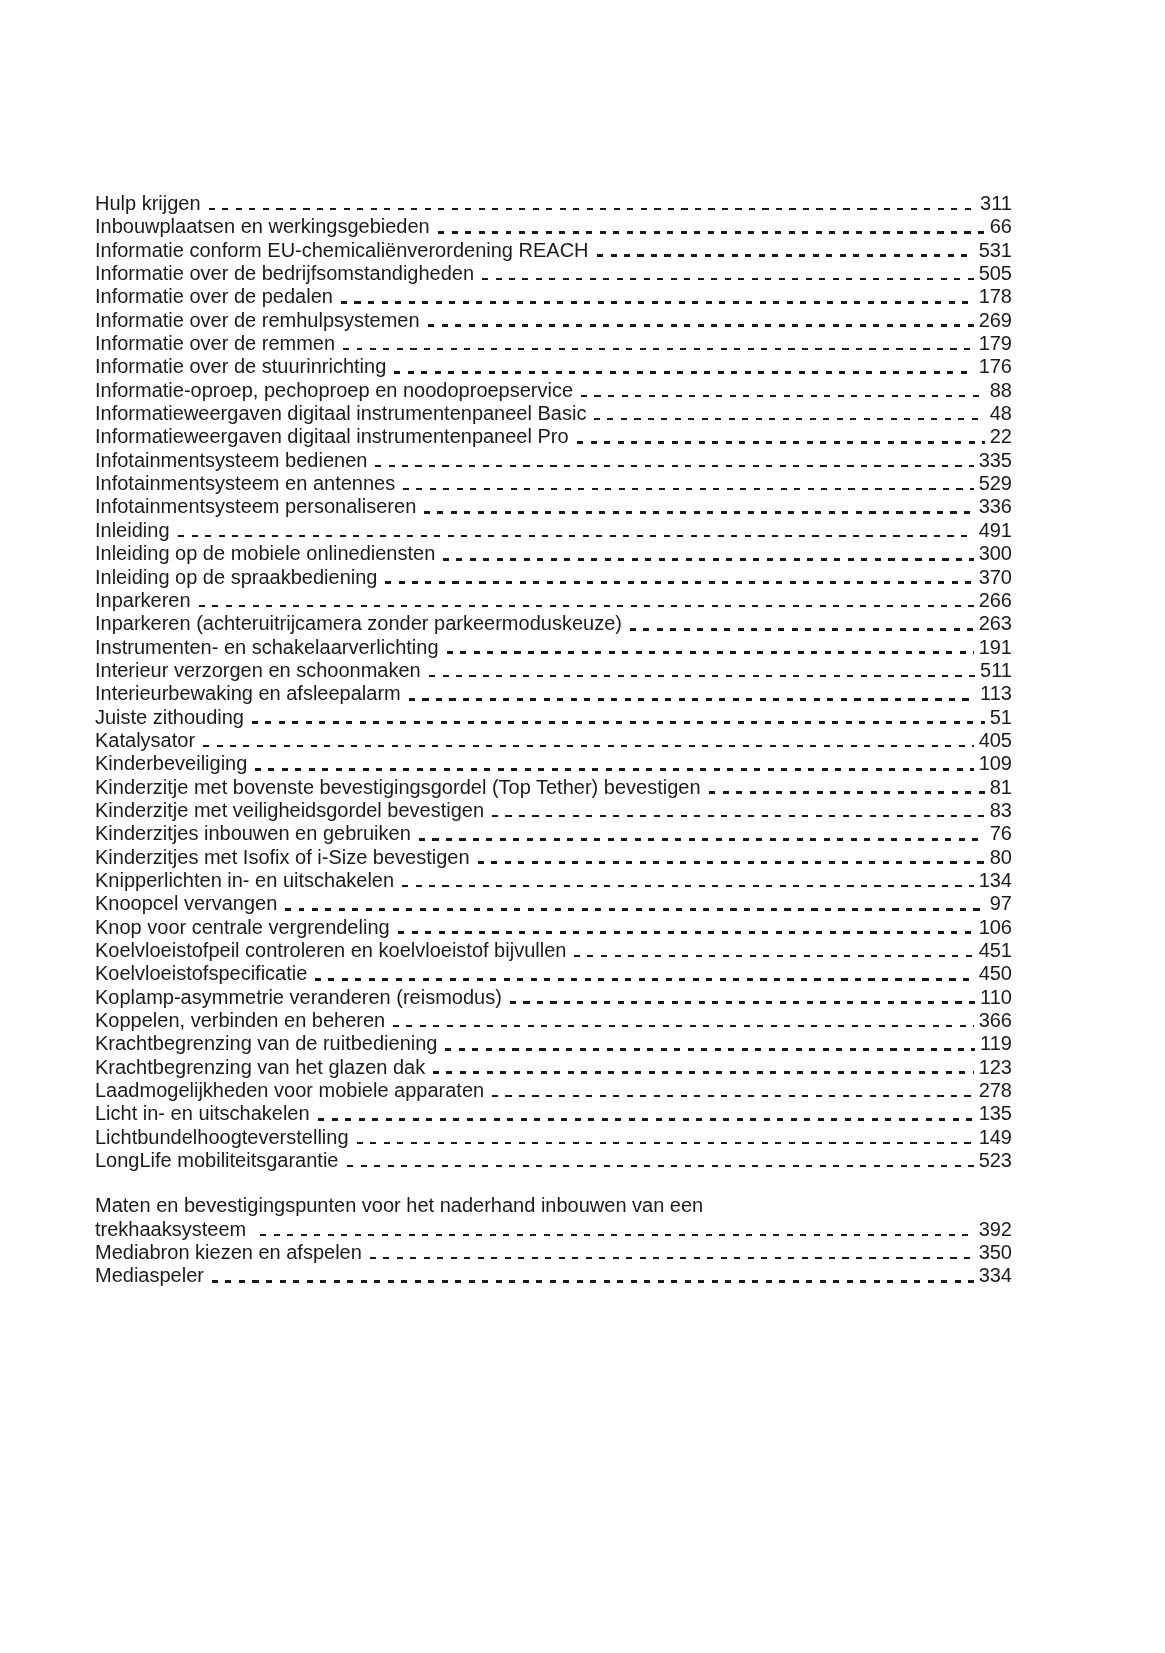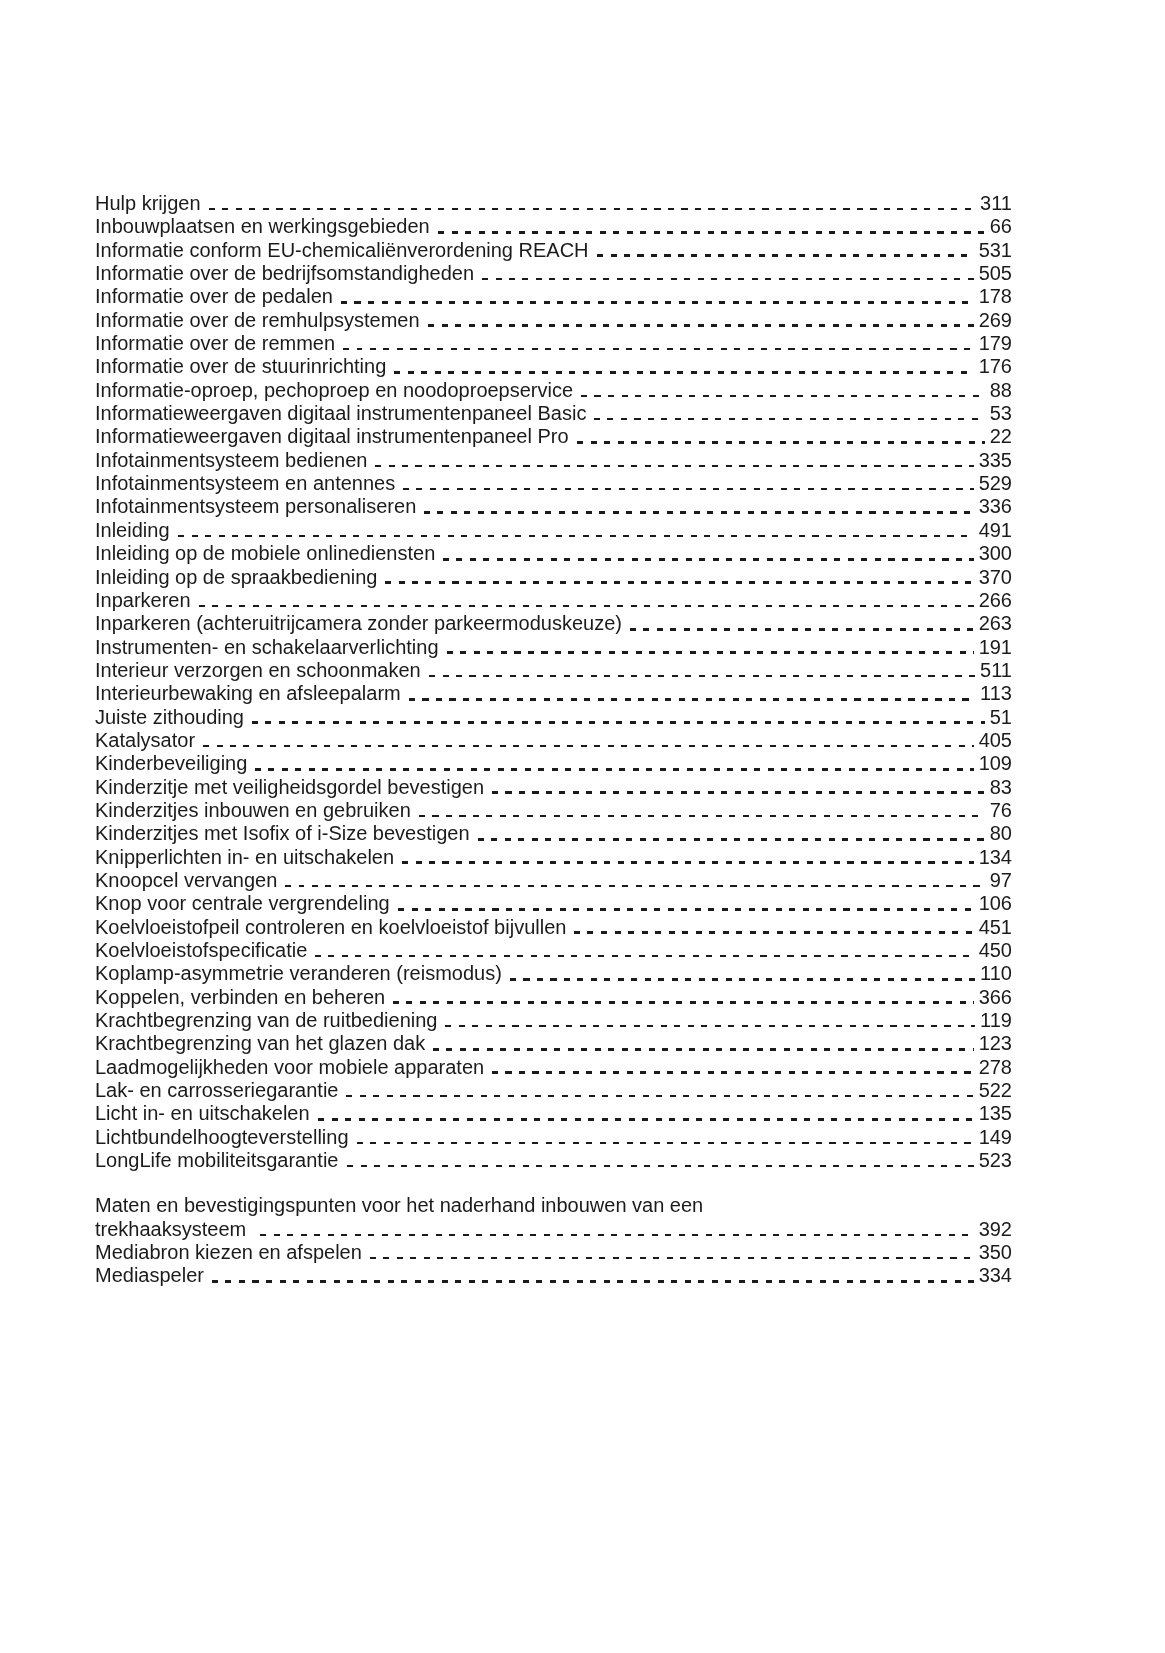--- a/index.html
+++ b/index.html
@@ -87,21 +87,21 @@
         <span class="toc-page">176</span>
       </div>
       <div class="toc-row">
         <span class="toc-title">Informatie-oproep, pechoproep en noodoproepservice</span>
         <span class="toc-leader"></span>
         <span class="toc-page">88</span>
       </div>
       <div class="toc-row">
         <span class="toc-title">Informatieweergaven digitaal instrumentenpaneel Basic</span>
         <span class="toc-leader"></span>
-        <span class="toc-page">53</span>
+        <span class="toc-page">48</span>
       </div>
       <div class="toc-row">
         <span class="toc-title">Informatieweergaven digitaal instrumentenpaneel Pro</span>
         <span class="toc-leader"></span>
         <span class="toc-page">22</span>
       </div>
       <div class="toc-row">
         <span class="toc-title">Infotainmentsysteem bedienen</span>
         <span class="toc-leader"></span>
         <span class="toc-page">335</span>
@@ -165,20 +165,25 @@
         <span class="toc-title">Katalysator</span>
         <span class="toc-leader"></span>
         <span class="toc-page">405</span>
       </div>
       <div class="toc-row">
         <span class="toc-title">Kinderbeveiliging</span>
         <span class="toc-leader"></span>
         <span class="toc-page">109</span>
       </div>
       <div class="toc-row">
+        <span class="toc-title">Kinderzitje met bovenste bevestigingsgordel (Top Tether) bevestigen</span>
+        <span class="toc-leader"></span>
+        <span class="toc-page">81</span>
+      </div>
+      <div class="toc-row">
         <span class="toc-title">Kinderzitje met veiligheidsgordel bevestigen</span>
         <span class="toc-leader"></span>
         <span class="toc-page">83</span>
       </div>
       <div class="toc-row">
         <span class="toc-title">Kinderzitjes inbouwen en gebruiken</span>
         <span class="toc-leader"></span>
         <span class="toc-page">76</span>
       </div>
       <div class="toc-row">
@@ -228,25 +233,20 @@
       </div>
       <div class="toc-row">
         <span class="toc-title">Krachtbegrenzing van het glazen dak</span>
         <span class="toc-leader"></span>
         <span class="toc-page">123</span>
       </div>
       <div class="toc-row">
         <span class="toc-title">Laadmogelijkheden voor mobiele apparaten</span>
         <span class="toc-leader"></span>
         <span class="toc-page">278</span>
-      </div>
-      <div class="toc-row">
-        <span class="toc-title">Lak- en carrosseriegarantie</span>
-        <span class="toc-leader"></span>
-        <span class="toc-page">522</span>
       </div>
       <div class="toc-row">
         <span class="toc-title">Licht in- en uitschakelen</span>
         <span class="toc-leader"></span>
         <span class="toc-page">135</span>
       </div>
       <div class="toc-row">
         <span class="toc-title">Lichtbundelhoogteverstelling</span>
         <span class="toc-leader"></span>
         <span class="toc-page">149</span>

